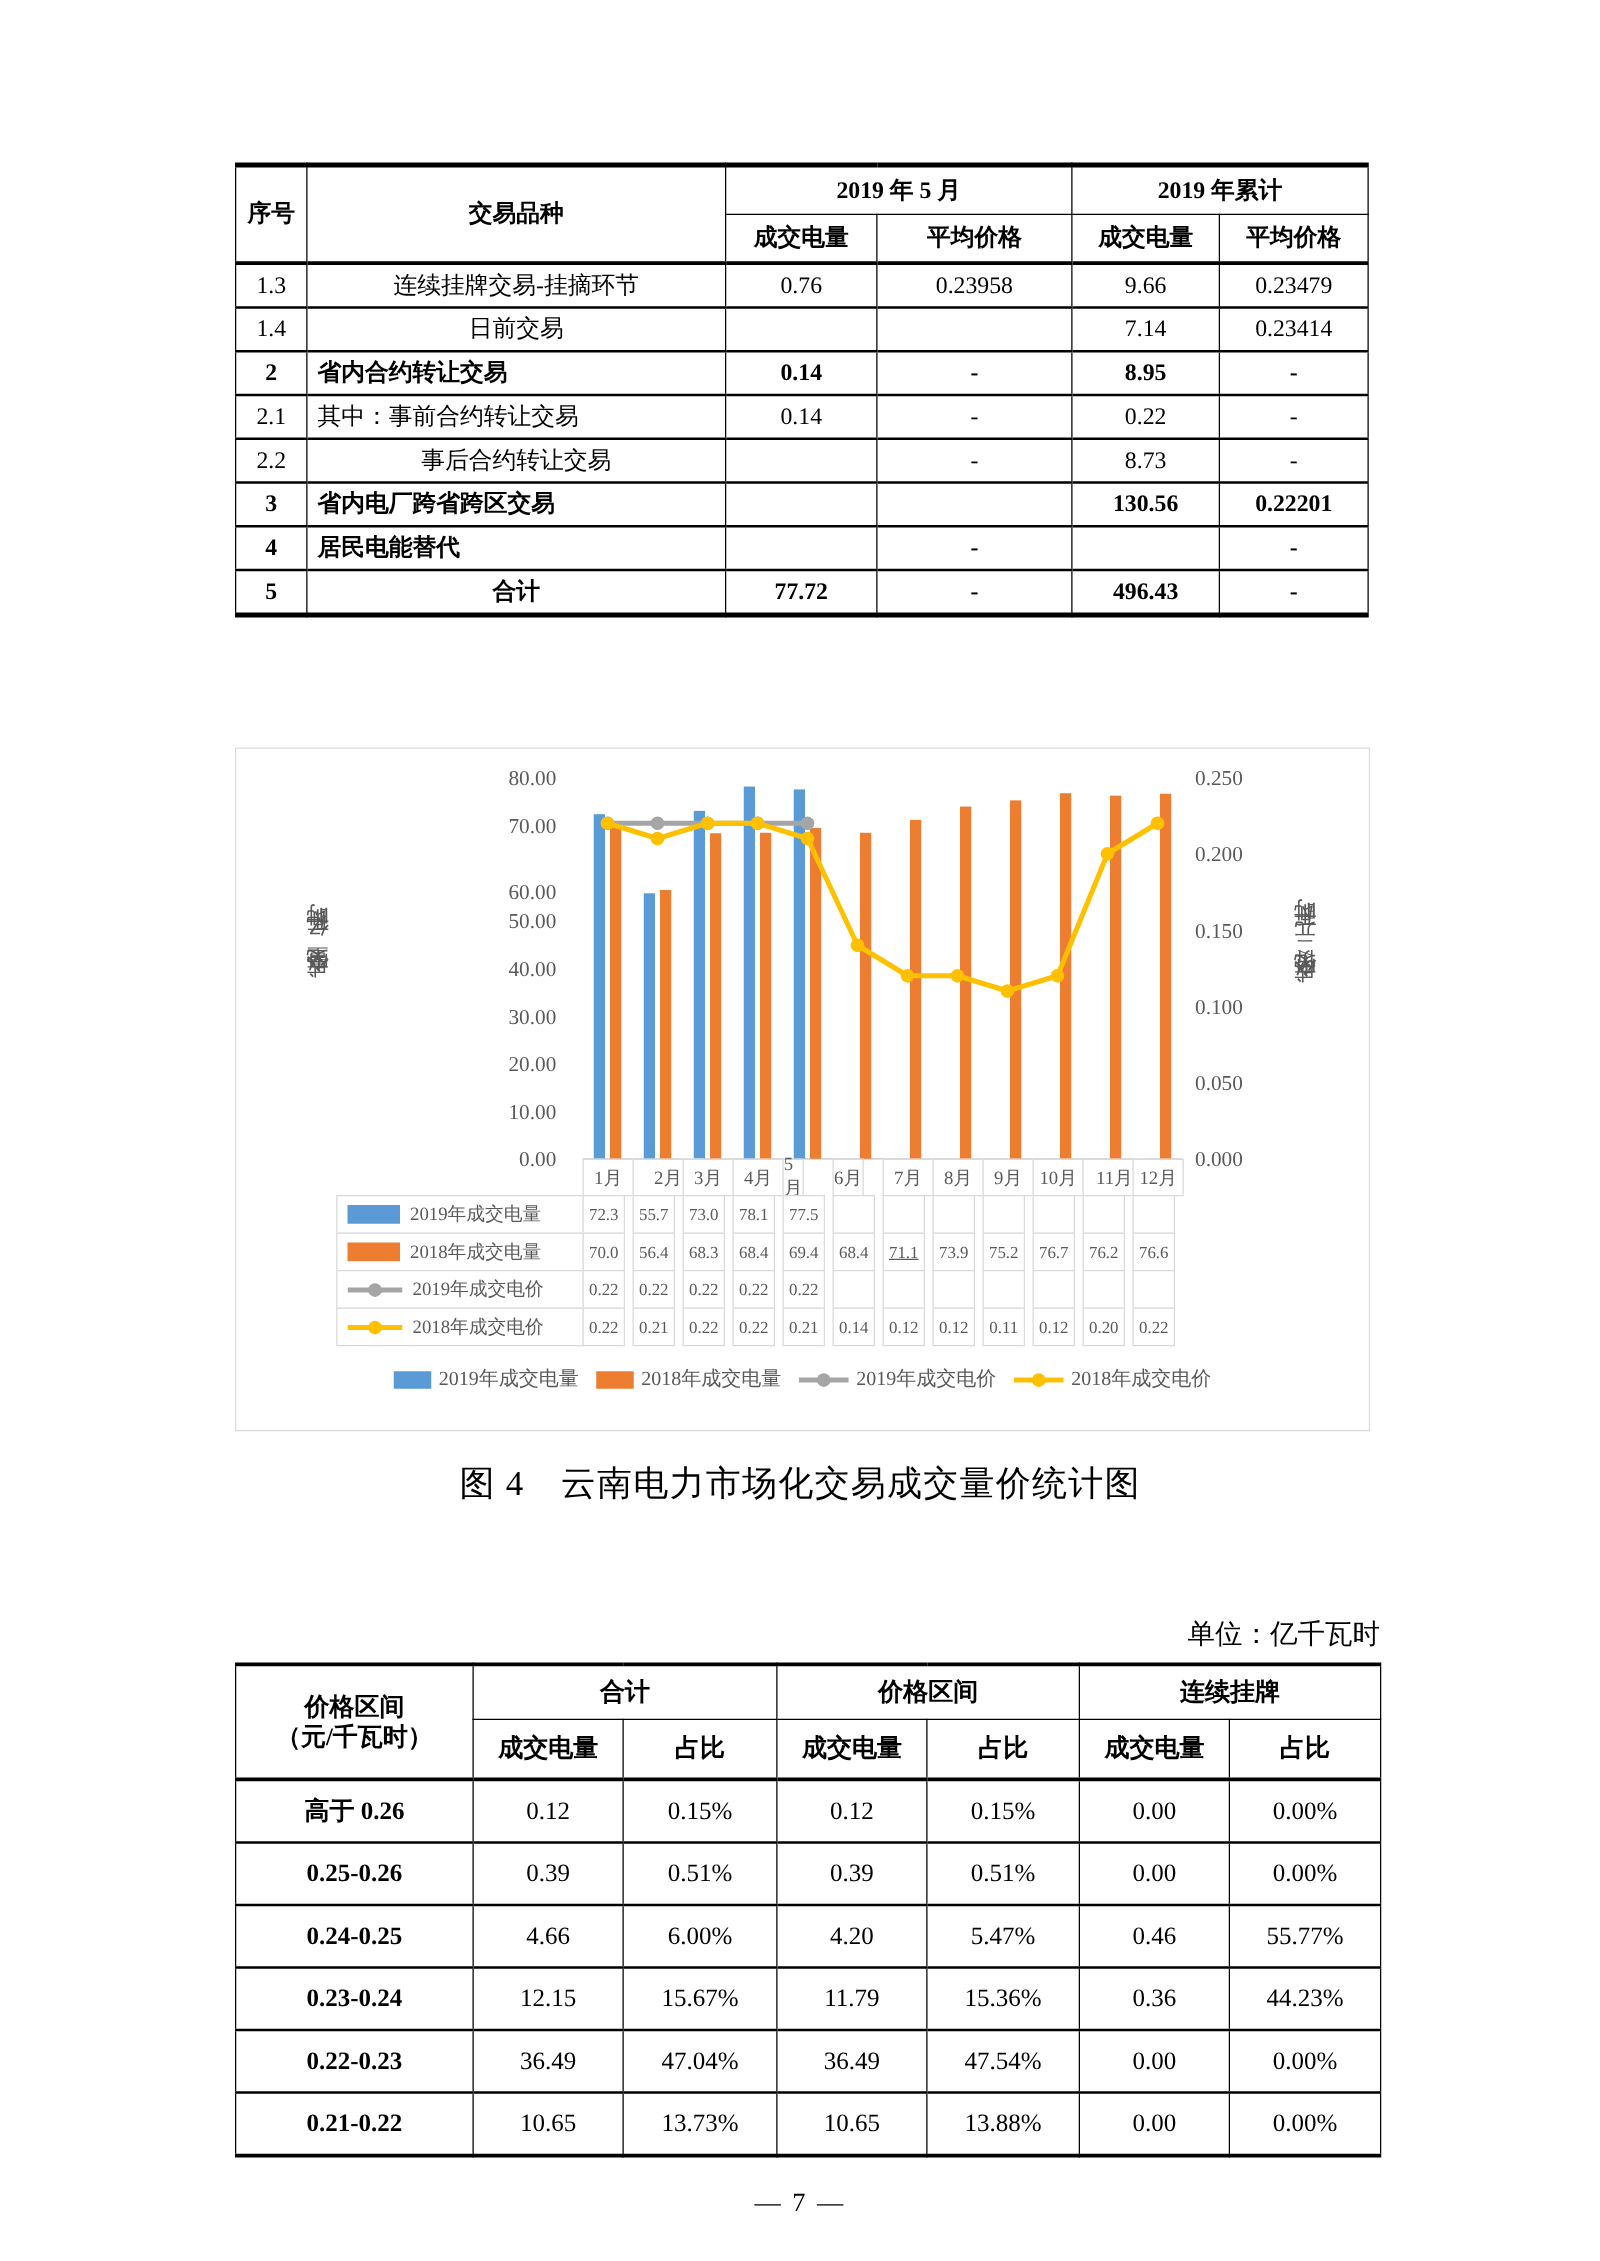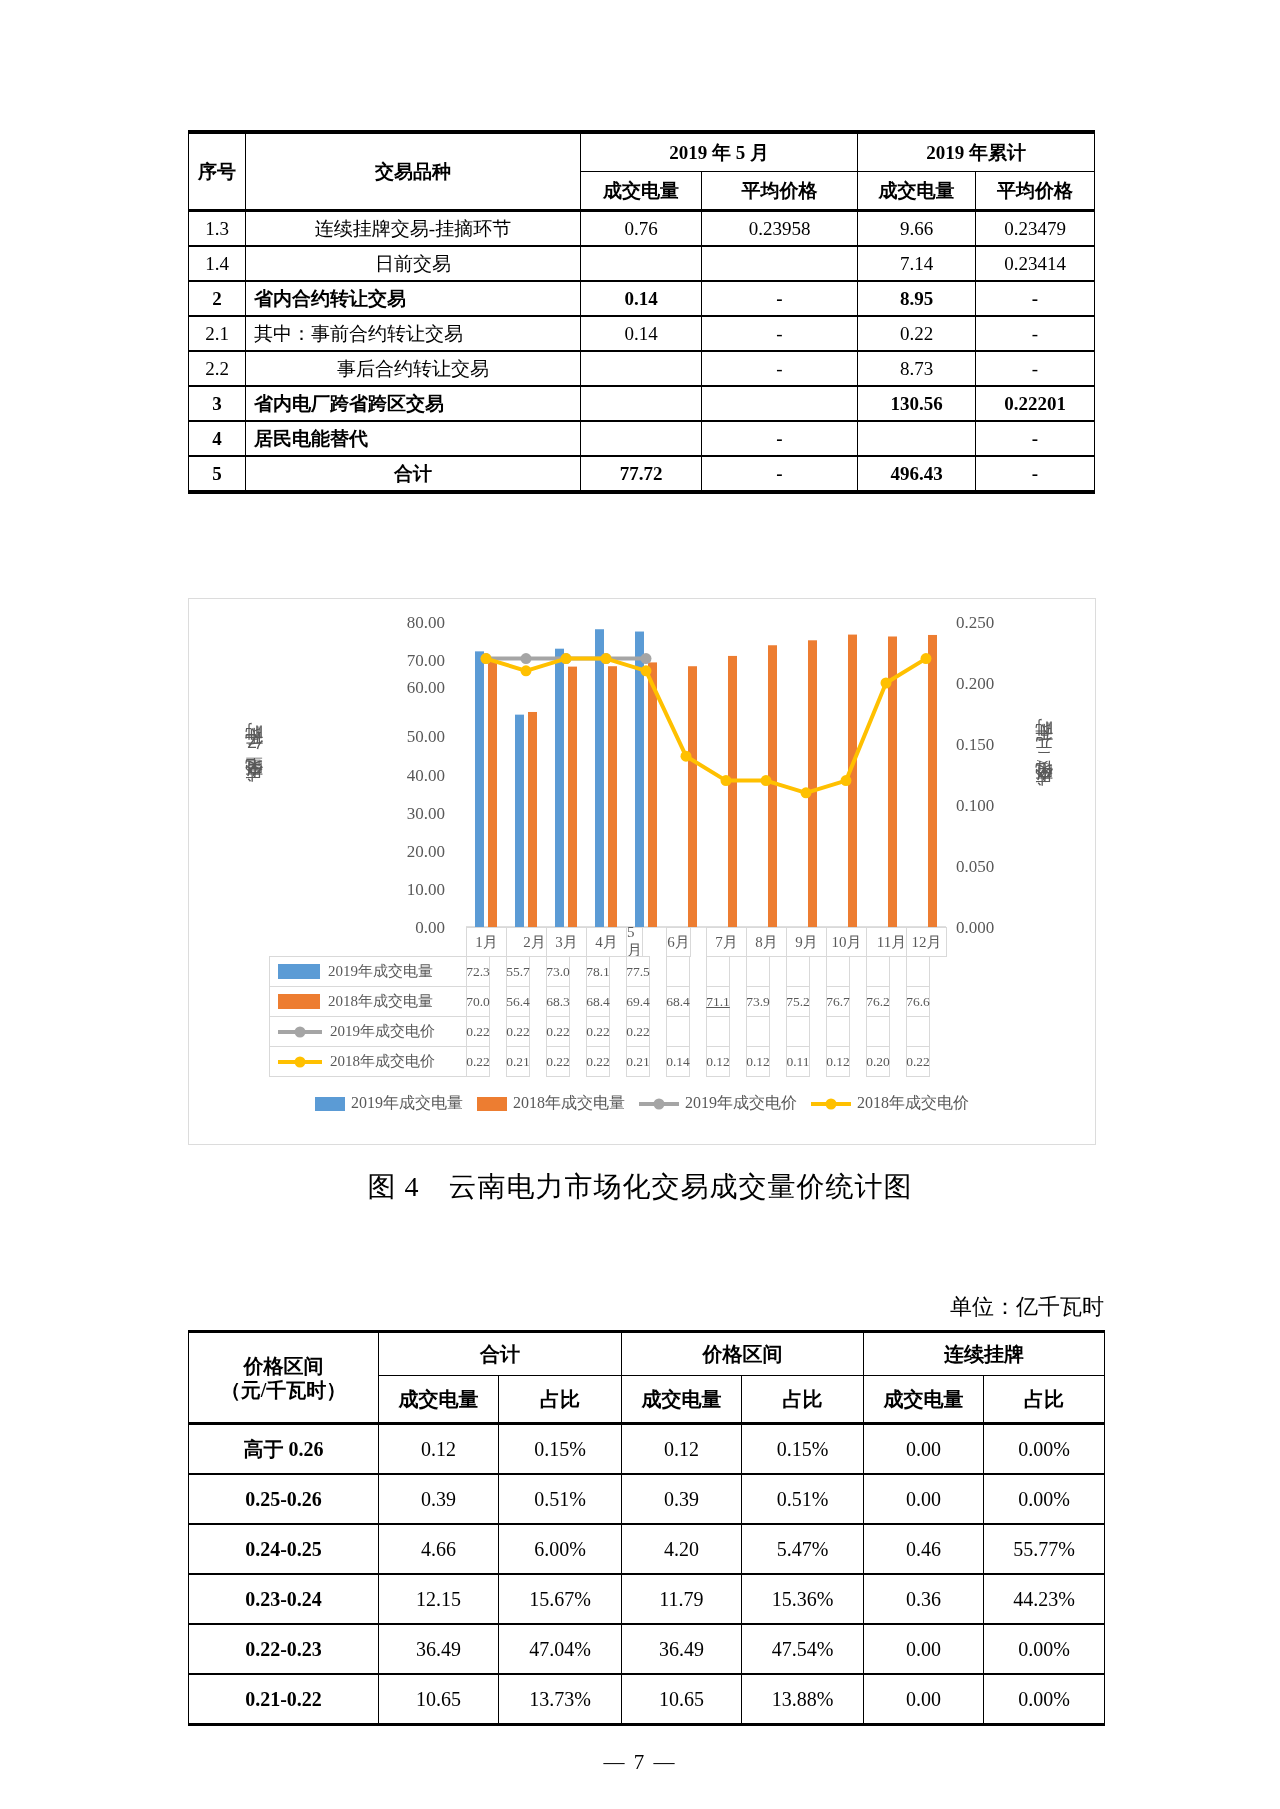--- a/index.html
+++ b/index.html
@@ -33,21 +33,21 @@
               font-size:18px;color:#595959;letter-spacing:3px;white-space:nowrap;}
   .axis-title.left{left:52px;}
   .axis-title.right{left:842px;}
   #months{position:absolute;left:277px;top:328px;height:30px;}
   .mcell{position:absolute;top:0;height:30px;border:1px solid #D9D9D9;box-sizing:border-box;
          display:flex;align-items:center;justify-content:center;font-size:15px;color:#595959;background:#fff;}
   #ctable{position:absolute;left:80px;top:357px;}
   .crow{position:absolute;left:0;height:31px;}
   .ncell{position:absolute;left:0;top:0;width:198px;height:31px;border:1px solid #D9D9D9;box-sizing:border-box;
          display:flex;align-items:center;gap:8px;padding-left:8px;font-size:15px;color:#595959;background:#fff;white-space:nowrap;}
-  .vcell{position:absolute;top:0;width:24px;height:31px;border:1px solid #D9D9D9;box-sizing:border-box;
+  .vcell{position:absolute;top:0;width:34px;height:31px;border:1px solid #D9D9D9;box-sizing:border-box;
          display:flex;align-items:center;justify-content:center;font-size:13.5px;color:#595959;background:#fff;}
   #clegend{position:absolute;left:0;top:494px;width:906px;display:flex;justify-content:center;
            align-items:center;gap:14px;font-size:16px;color:#595959;}
   .litem{display:flex;align-items:center;gap:6px;white-space:nowrap;}
 
   
   .cap{position:absolute;left:0;width:1280px;text-align:center;color:#000;}
   .cap.fig{top:1168px;font-size:28px;letter-spacing:1px;}
   .cap.tab{top:1243px;font-size:27px;letter-spacing:1px;}
   .unit{position:absolute;left:188px;top:1292px;width:916px;text-align:right;font-size:22px;}
@@ -162,21 +162,21 @@
         <td>-</td>
       </tr>
     </tbody>
   </table>
 
   <div class="chart-panel">
     <div class="axis-title left">成交电量：亿千瓦时</div>
     <div class="ticks" id="lticks">
         <div class="tk" style="top: -9px;">80.00</div>
         <div class="tk" style="top: 29.125px;">70.00</div>
-        <div class="tk" style="top: 56px; margin-left: 16px;">60.00</div>
+        <div class="tk" style="top: 82px; margin-left: 16px;">60.00</div>
         <div class="tk" style="top: 105.375px;">50.00</div>
         <div class="tk" style="top: 143.5px;">40.00</div>
         <div class="tk" style="top: 181.625px;">30.00</div>
         <div class="tk" style="top: 219.75px;">20.00</div>
         <div class="tk" style="top: 257.875px;">10.00</div>
         <div class="tk" style="top: 296px;">0.00</div>
       </div>
     <svg id="plot" width="481" height="306">
         <line x1="0" y1="305" x2="480" y2="305" stroke="#BFBFBF" stroke-width="1"></line>
         <rect x="9" y="29.356250000000045" width="9" height="275.64374999999995" fill="#5B9BD5"></rect>

